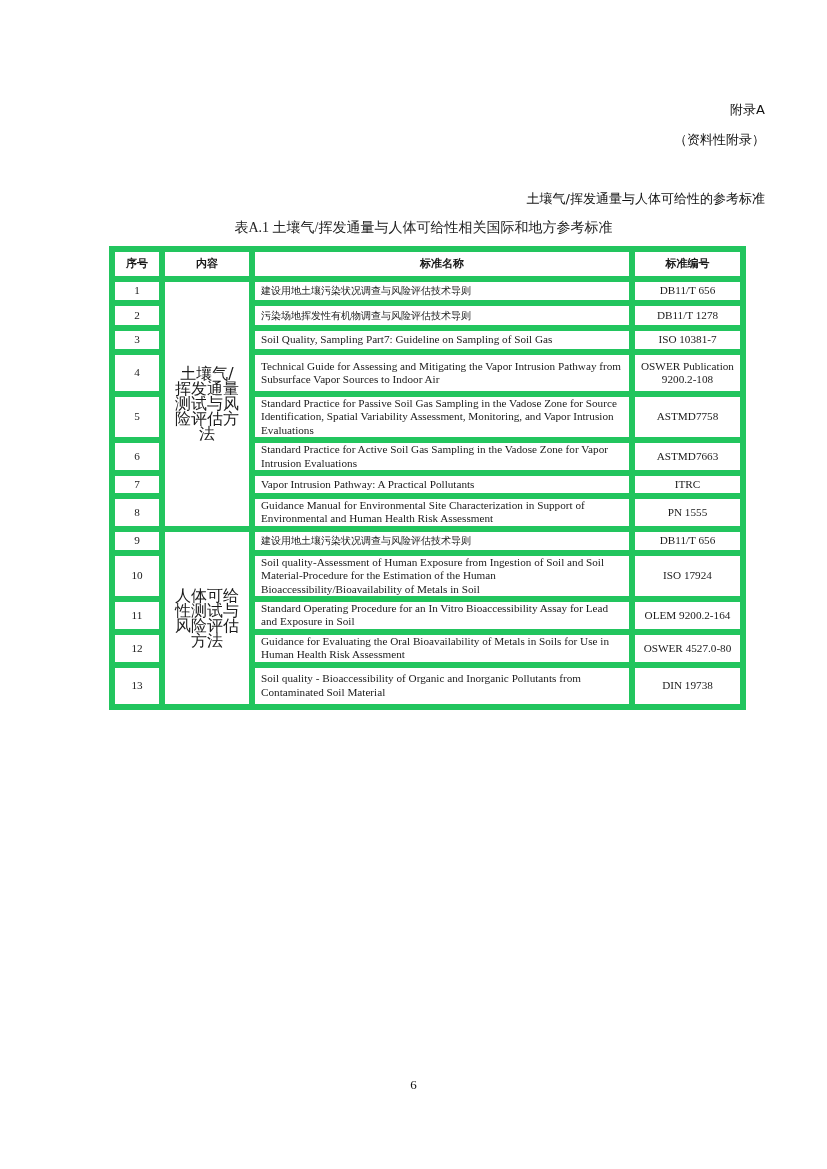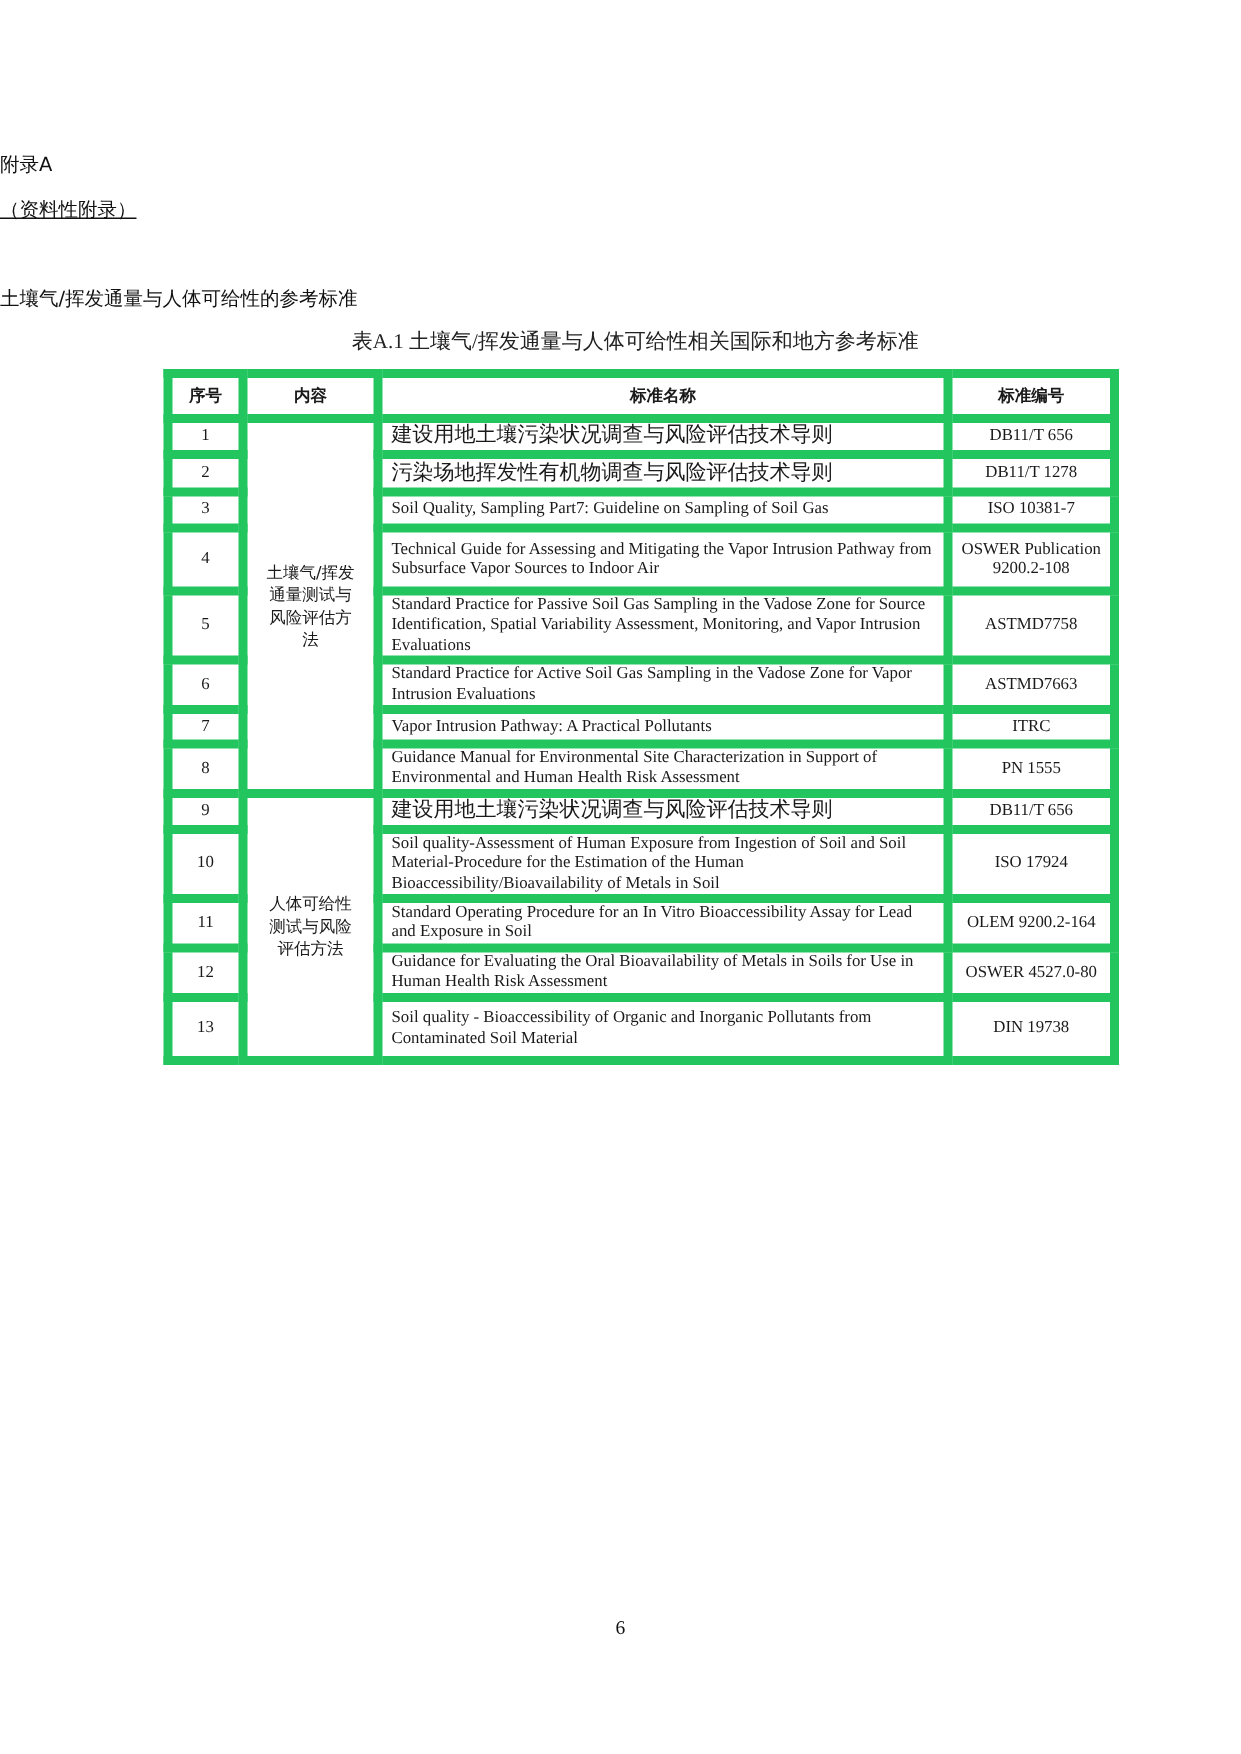--- a/index.html
+++ b/index.html
@@ -1,35 +1,35 @@
 <!DOCTYPE html>
 <html><head>
 <meta charset="utf-8">
 <style>
   html, body { margin: 0; padding: 0; background: #ffffff; }
   body { width: 827px; height: 1169px; position: relative; overflow: hidden;
          font-family: "Liberation Serif", "DejaVu Serif", serif; color: #111; }
-  .head { position: absolute; left: 0; width: 765px; text-align: left;
+  .head { position: absolute; left: 0; width: 765px; text-align: right;
           font-family: "DejaVu Sans", "Liberation Sans", sans-serif; font-size: 13px; color: #111; }
   .h1 { top: 101px; }
-  .h2 { top: 131px; text-decoration: underline; }
+  .h2 { top: 131px; }
   .h3 { top: 160px; margin-top: 30px; }
   .caption { position: absolute; top: 219px; left: 0; width: 847px; text-align: center;
              font-size: 14px; font-family: "Liberation Serif", "DejaVu Serif", serif; color: #222; }
   table { position: absolute; left: 109px; top: 246px; border-collapse: collapse;
           table-layout: fixed; width: 631px; }
   td, th { border: 6px solid #22c55e; font-size: 11.2px; line-height: 13.4px; padding: 0 6px;
            color: #1a1a1a; }
   th { font-family: "DejaVu Sans", "Liberation Sans", sans-serif; font-weight: bold; font-size: 11px;
        text-align: center; height: 24px; }
   td.num { text-align: center; }
   td.name { text-align: left; }
   td.code { text-align: center; }
-  td.cat { text-align: center; font-family: "DejaVu Sans", sans-serif; font-size: 11px; line-height: 15px; padding: 0 10px; }
-  td.zh { font-family: "DejaVu Sans", sans-serif; font-size: 14px; }
+  td.cat { text-align: center; font-family: "DejaVu Sans", sans-serif; font-size: 16px; line-height: 15px; padding: 0 10px; }
+  td.zh { font-family: "DejaVu Sans", sans-serif; font-size: 10px; }
   .page-num { position: absolute; top: 1077px; left: 0; width: 827px; text-align: center;
               font-size: 13px; }
 </style>
 </head>
 <body>
 
 <div class="head h1">附录A</div>
 <div class="head h2">（资料性附录）</div>
 <div class="head h3">土壤气/挥发通量与人体可给性的参考标准</div>
 

